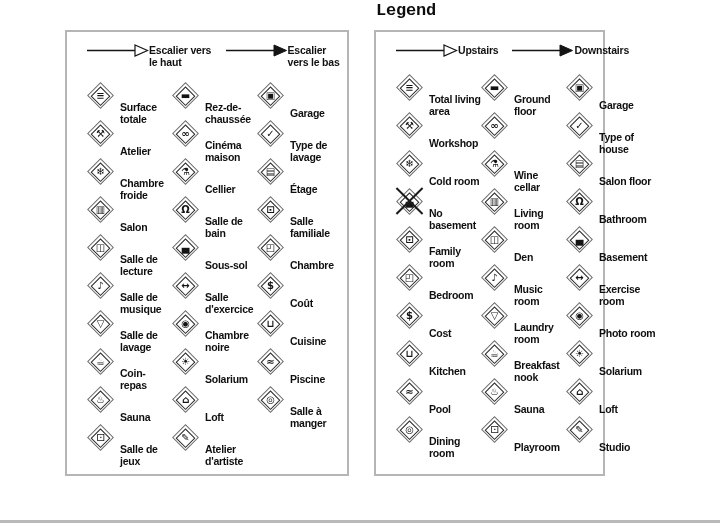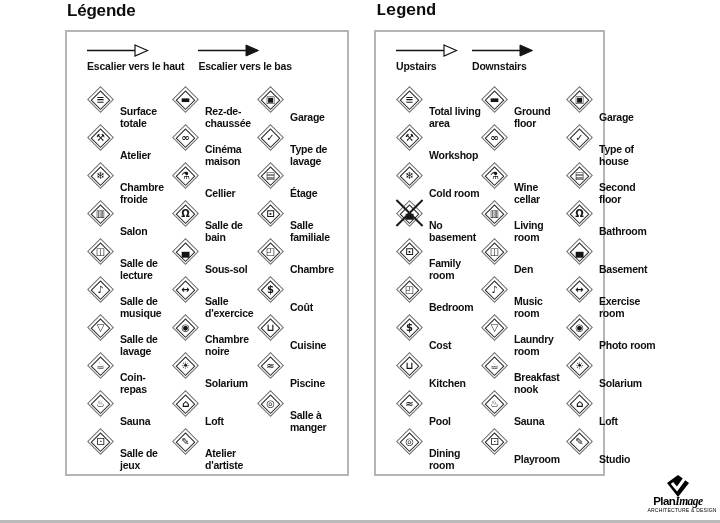--- a/index.html
+++ b/index.html
@@ -10,21 +10,21 @@
                font-weight:bold;letter-spacing:-0.2px;color:#0d0d0d;}
   #title-fr{left:67px;}
   #title-en{left:376px;font-family:Liberation Mono, monospace;}
 
   .panel{position:absolute;top:30px;height:446px;border:2px solid #b5b5b5;
          background:#fff;box-sizing:border-box;padding:12px 0 0 20px;}
   #panel-fr{left:65px;width:284px;}
   #panel-en{left:374px;width:231px;}
 
   .arrows{display:flex;gap:14px;align-items:flex-start;}
-  .arrow-item{display:flex;flex-direction:column;}
+  .arrow-item{display:flex;flex-direction:row;}
   .arrow-item svg{display:block;margin-bottom:3px;}
   .arrow-label{font-size:10.5px;line-height:12px;font-weight:bold;letter-spacing:-0.2px;}
   .head-open{fill:#fff;stroke:#141414;stroke-width:1.2;}
   .head-filled{fill:#141414;stroke:#141414;stroke-width:1;}
   .arrow-line{stroke:#141414;stroke-width:1.4;}
 
   .grid{margin-top:8px;display:grid;grid-auto-rows:38px;align-items:center;}
   #grid-fr{grid-template-columns:85px 85px 92px;}
   #grid-en{grid-template-columns:85px 85px 92px;}
   .cell{display:flex;align-items:center;gap:6px;}
@@ -51,21 +51,20 @@
   .tagline{font-size:6px;line-height:7px;letter-spacing:0.2px;color:#000;transform:scaleX(0.85);
            transform-origin:center;white-space:nowrap;}
 
   .bottom-bar{position:absolute;left:0;right:0;bottom:0;height:3px;background:#b9b9b9;}
 </style>
 </head>
 <body>
 
 <div class="page">
 
-  <h1 class="panel-title" id="title-fr">Légende</h1>
   <h1 class="panel-title" id="title-en">Legend</h1>
 
   <section class="panel" id="panel-fr">
     <div class="arrows">
       <div class="arrow-item">
         <span>
           <svg width="62" height="13" viewBox="0 0 62 13">
             <line class="arrow-line" x1="0" y1="6.5" x2="48" y2="6.5"></line>
             <polygon class="head-open" points="48,1 60.5,6.5 48,12"></polygon>
           </svg>
@@ -401,21 +400,21 @@
       <span class="glyph">⚗</span>
     </span>
     <span class="label">Wine cellar</span>
   </div>
 
   <div class="cell">
     <span class="diamond">
       <span class="rot"></span>
       <span class="glyph">▤</span>
     </span>
-    <span class="label">Second floor</span>
+    <span class="label">Salon floor</span>
   </div>
 
   <div class="cell">
     <span class="diamond crossed">
       <span class="rot"></span>
       <span class="glyph">▄</span>
     </span>
     <span class="label">No basement</span>
   </div>
 
@@ -574,27 +573,15 @@
   <div class="cell">
     <span class="diamond">
       <span class="rot"></span>
       <span class="glyph">✎</span>
     </span>
     <span class="label">Studio</span>
   </div>
 </div>
   </section>
 
-  <div class="logo">
-    <span>
-      <svg width="24" height="22" viewBox="0 0 24 22">
-        <polygon points="12,0 23,8 12,22 1,8" fill="#000"></polygon>
-        <polyline points="6,8 11,14 19,3" fill="none" stroke="#fff" stroke-width="3"></polyline>
-      </svg>
-    </span>
-    <div class="brand">
-      <span class="plan">Plan</span><span class="image">Image</span>
-    </div>
-    <div class="tagline">ARCHITECTURE &amp; DESIGN</div>
-  </div>
 
   <div class="bottom-bar"></div>
 </div>
 
 </body></html>

